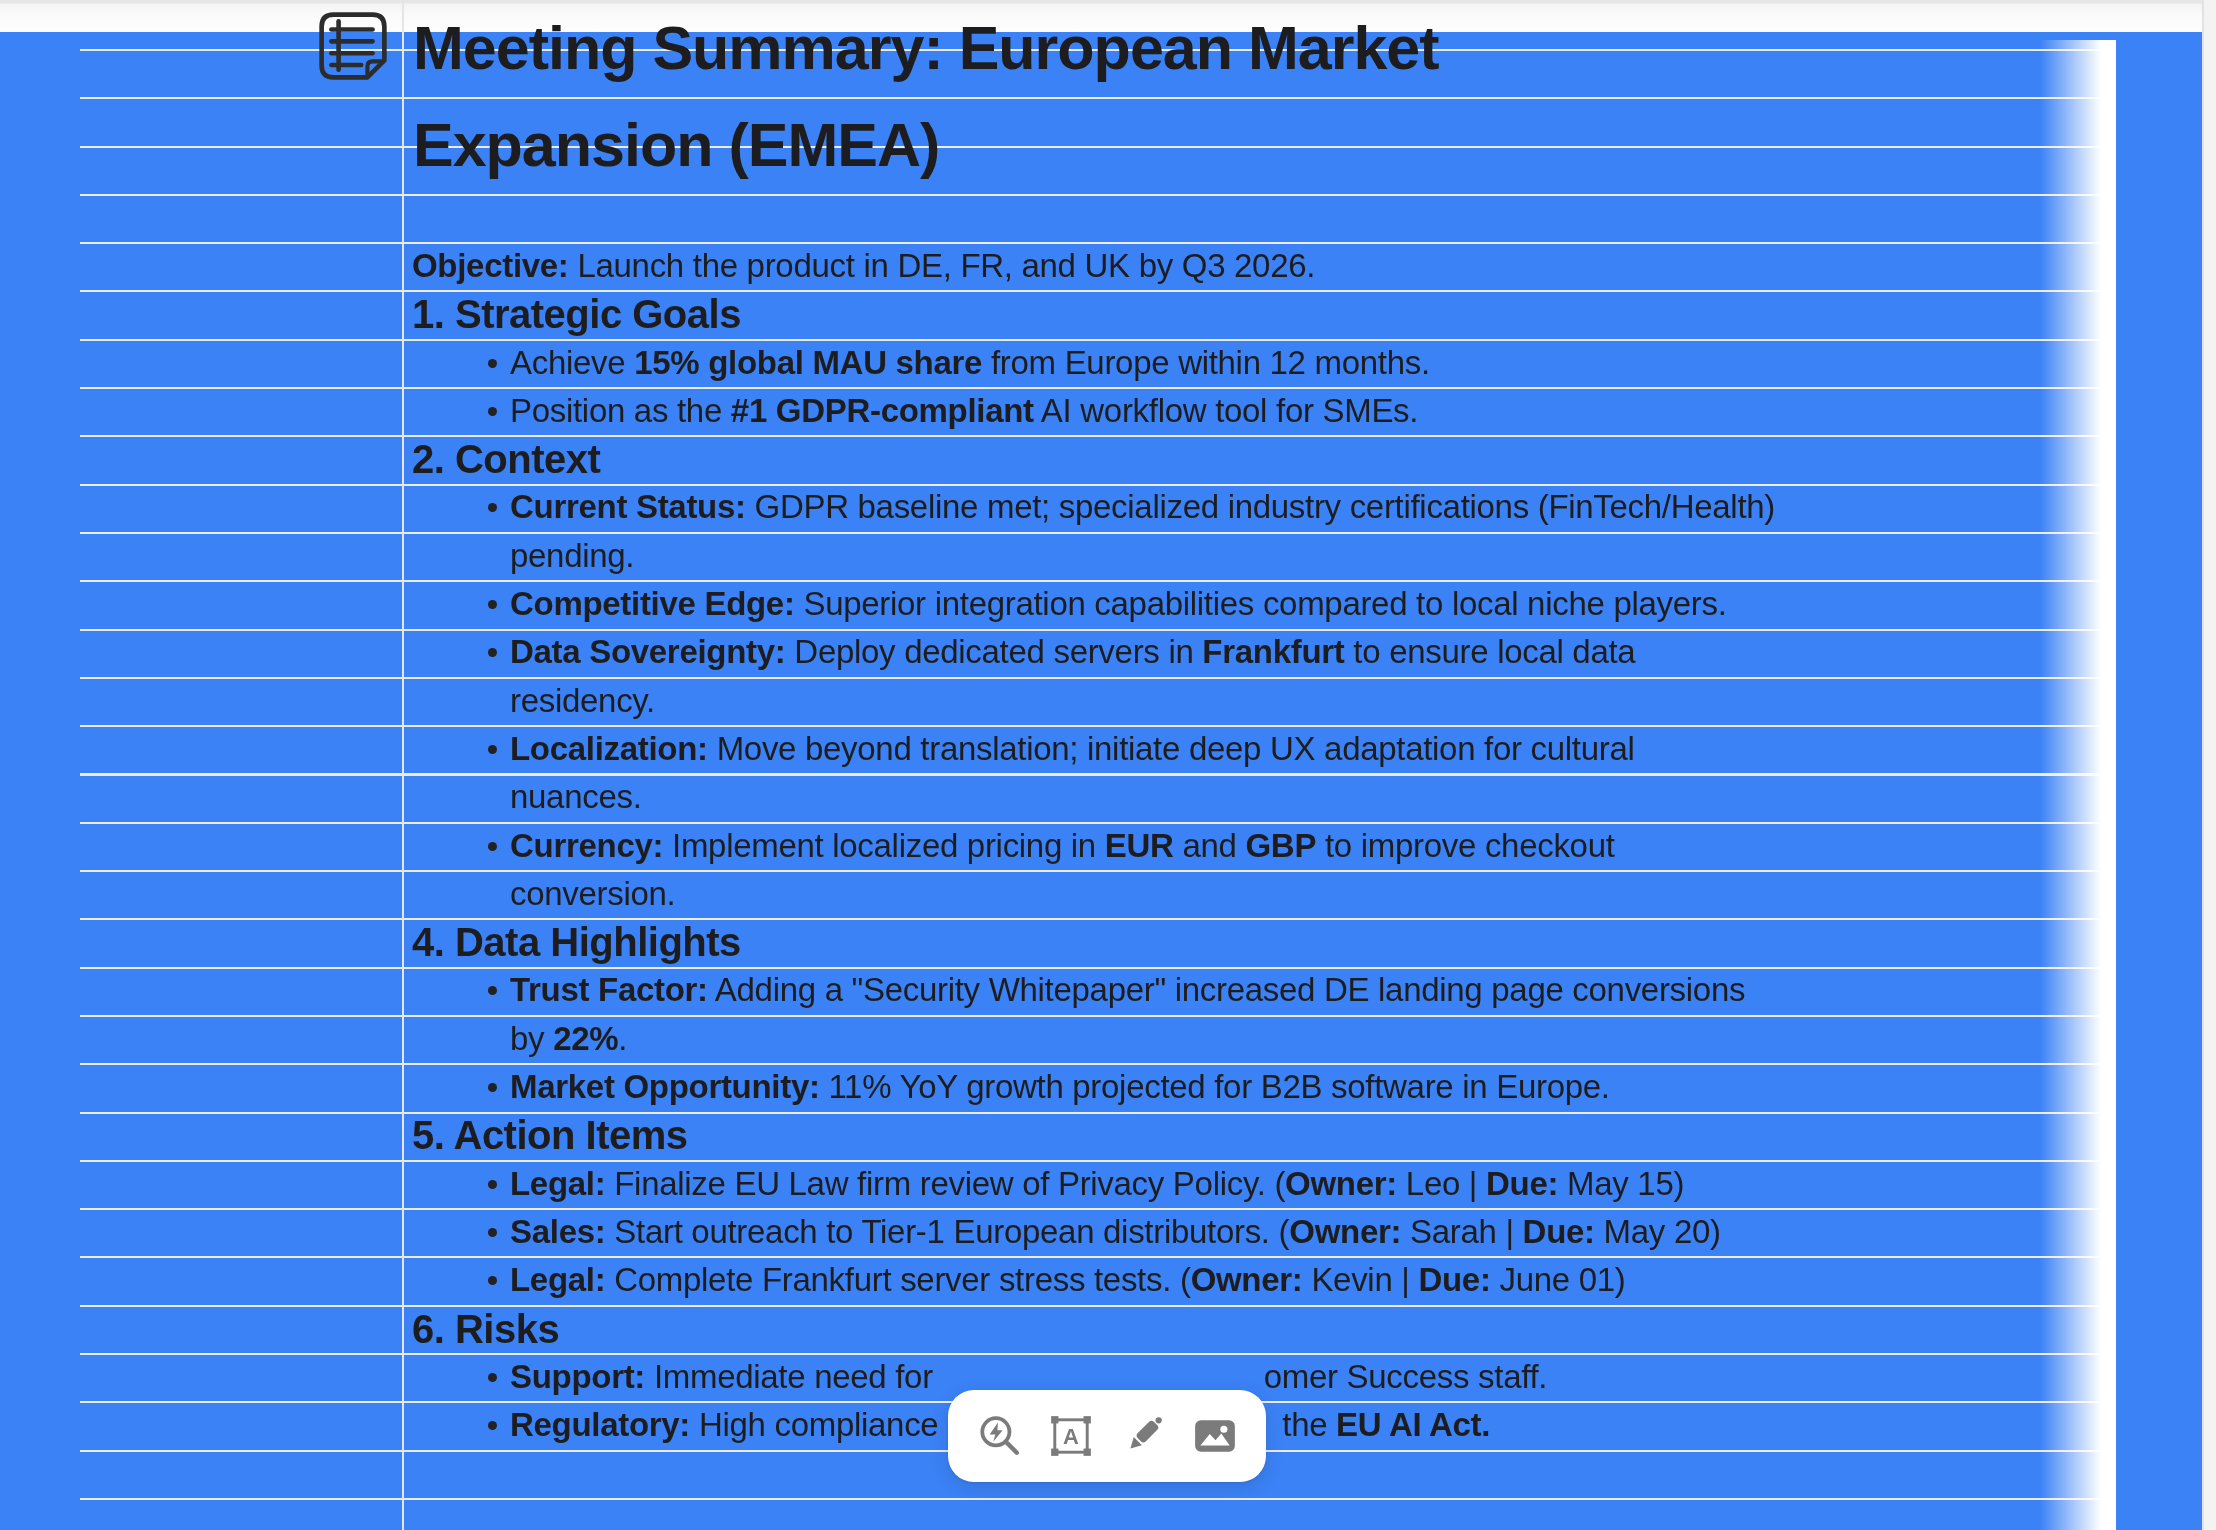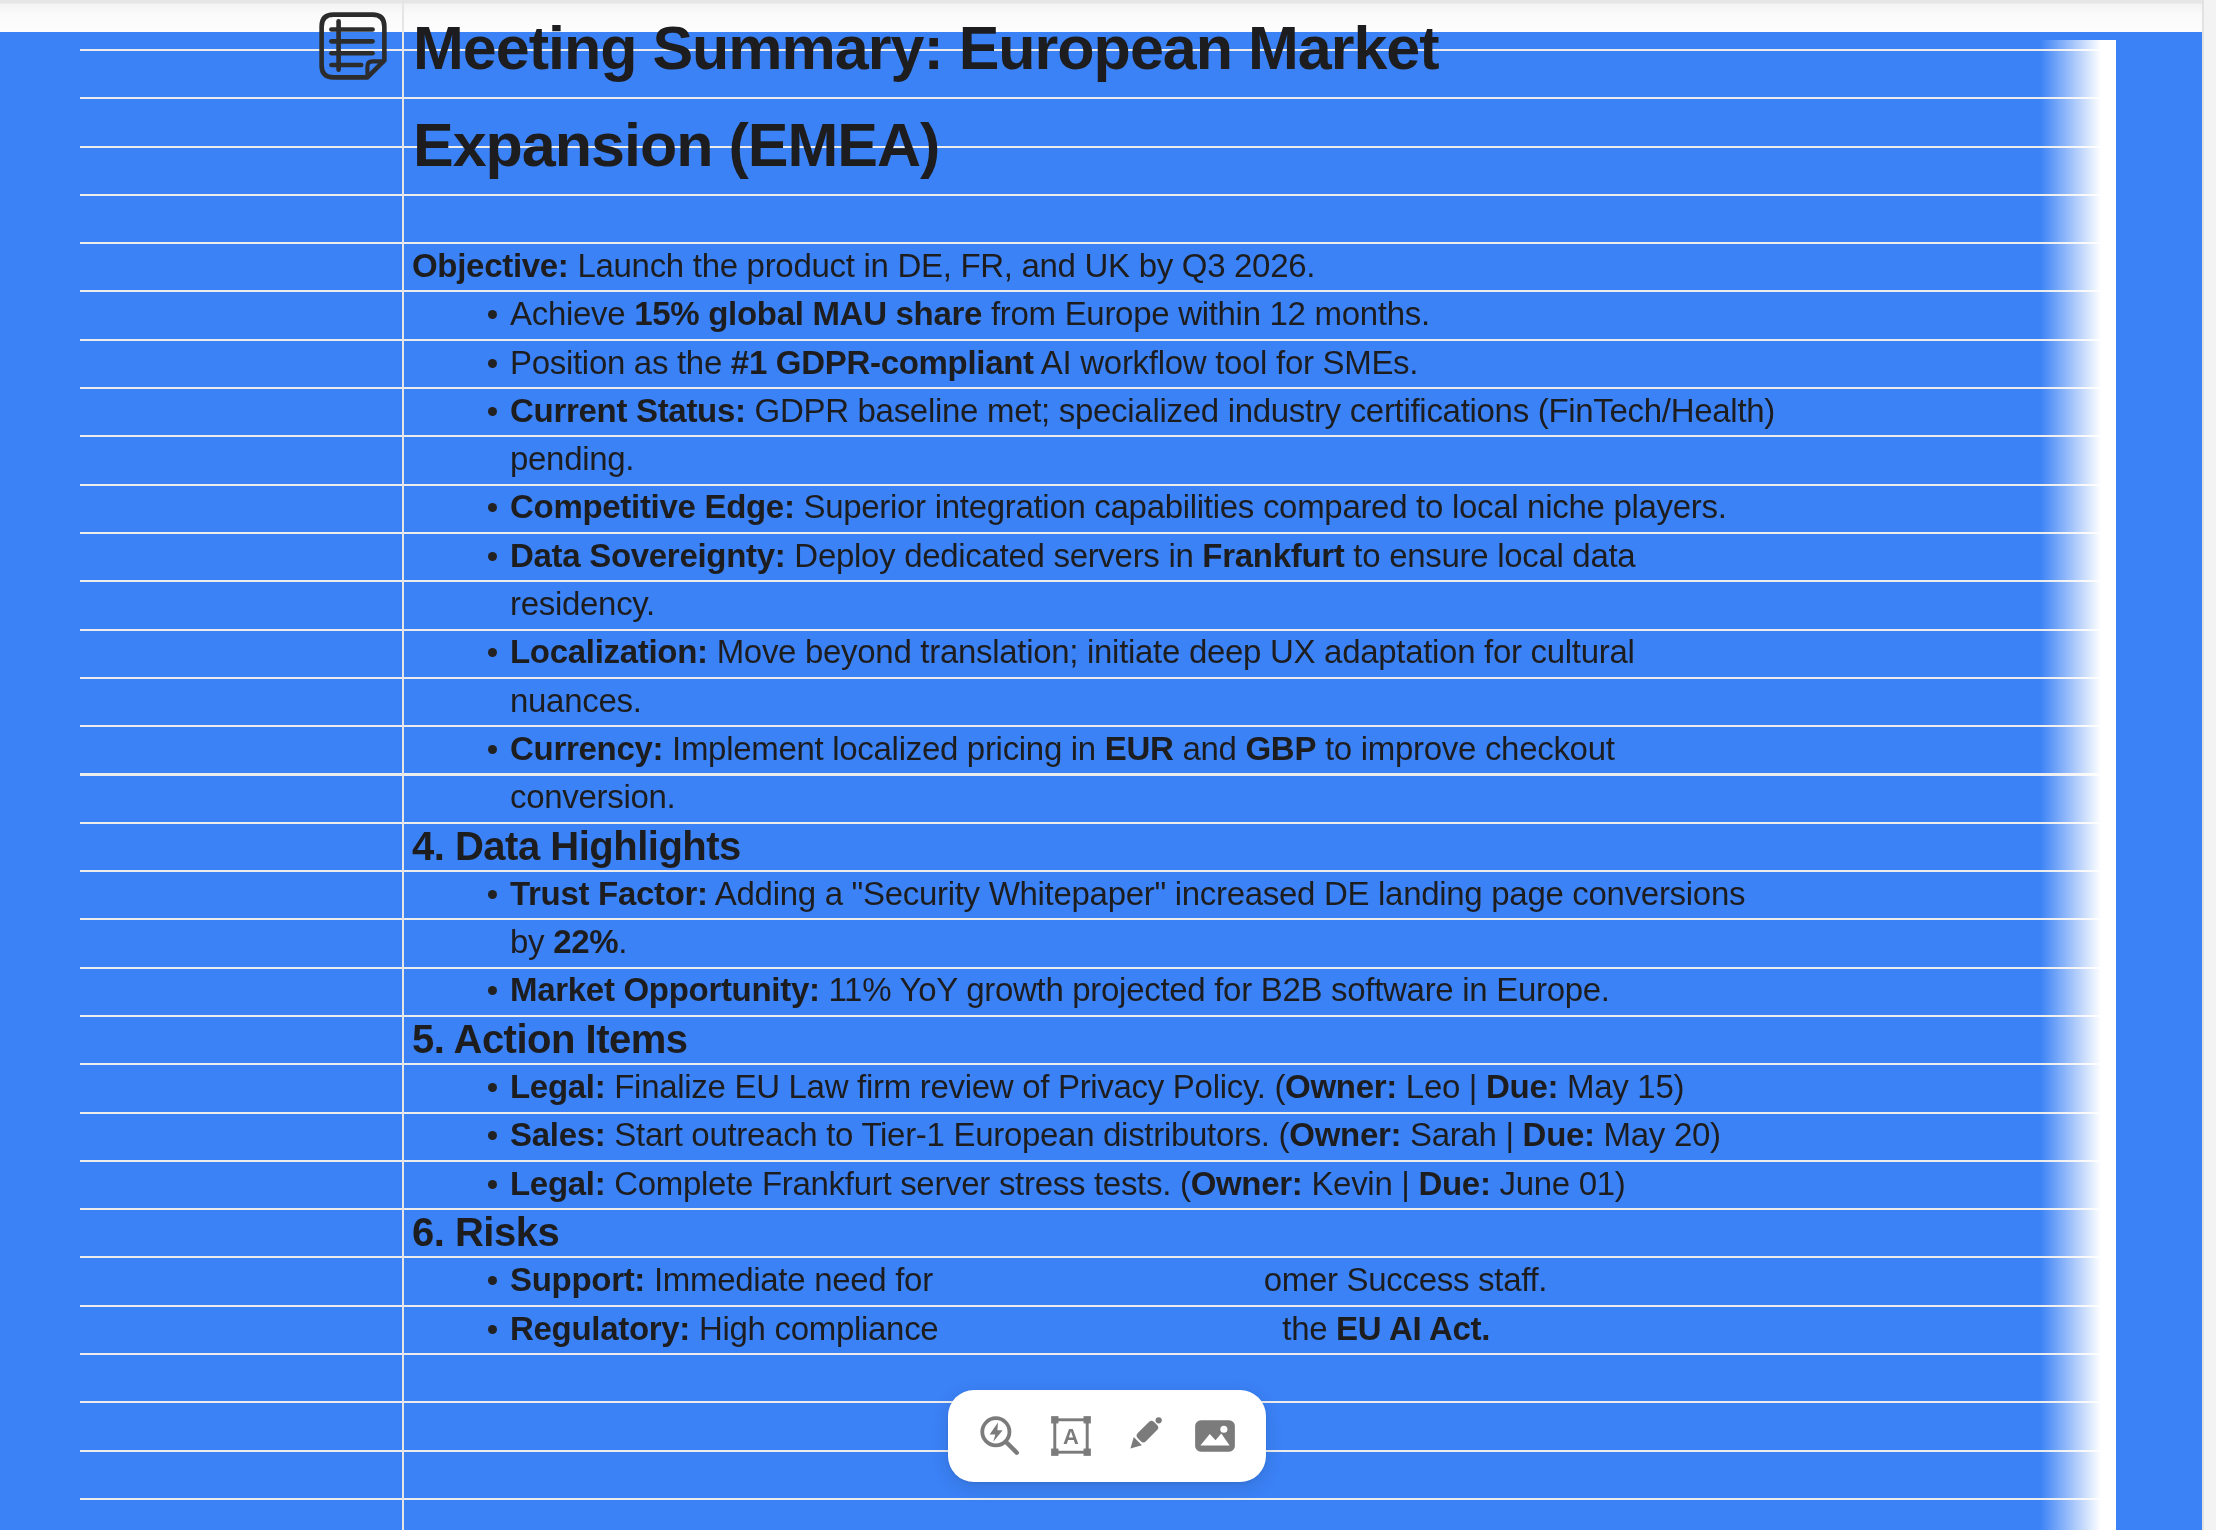--- a/index.html
+++ b/index.html
@@ -73,22 +73,24 @@
     </svg>
   </div>
 
   <div class="title">
     <div>Meeting Summary: European Market</div>
     <div>Expansion (EMEA)</div>
   </div>
 
   <div class="doc">
       <div class="line p"><span class="b">Objective:</span><span> Launch the product in DE, FR, and UK by Q3 2026.</span></div>
+      <div class="line h"><span class="b">1. Strategic Goals</span></div>
       <div class="line li"><span class="dot"></span><span>Achieve </span><span class="b">15% global MAU share</span><span> from Europe within 12 months.</span></div>
       <div class="line li"><span class="dot"></span><span>Position as the </span><span class="b">#1 GDPR-compliant</span><span> AI workflow tool for SMEs.</span></div>
+      <div class="line h"><span class="b">2. Context</span></div>
       <div class="line li"><span class="dot"></span><span class="b">Current Status:</span><span> GDPR baseline met; specialized industry certifications (FinTech/Health)</span></div>
       <div class="line cont"><span>pending.</span></div>
       <div class="line li"><span class="dot"></span><span class="b">Competitive Edge:</span><span> Superior integration capabilities compared to local niche players.</span></div>
       <div class="line li"><span class="dot"></span><span class="b">Data Sovereignty:</span><span> Deploy dedicated servers in </span><span class="b">Frankfurt</span><span> to ensure local data</span></div>
       <div class="line cont"><span>residency.</span></div>
       <div class="line li"><span class="dot"></span><span class="b">Localization:</span><span> Move beyond translation; initiate deep UX adaptation for cultural</span></div>
       <div class="line cont"><span>nuances.</span></div>
       <div class="line li"><span class="dot"></span><span class="b">Currency:</span><span> Implement localized pricing in </span><span class="b">EUR</span><span> and </span><span class="b">GBP</span><span> to improve checkout</span></div>
       <div class="line cont"><span>conversion.</span></div>
       <div class="line h"><span class="b">4. Data Highlights</span></div>

